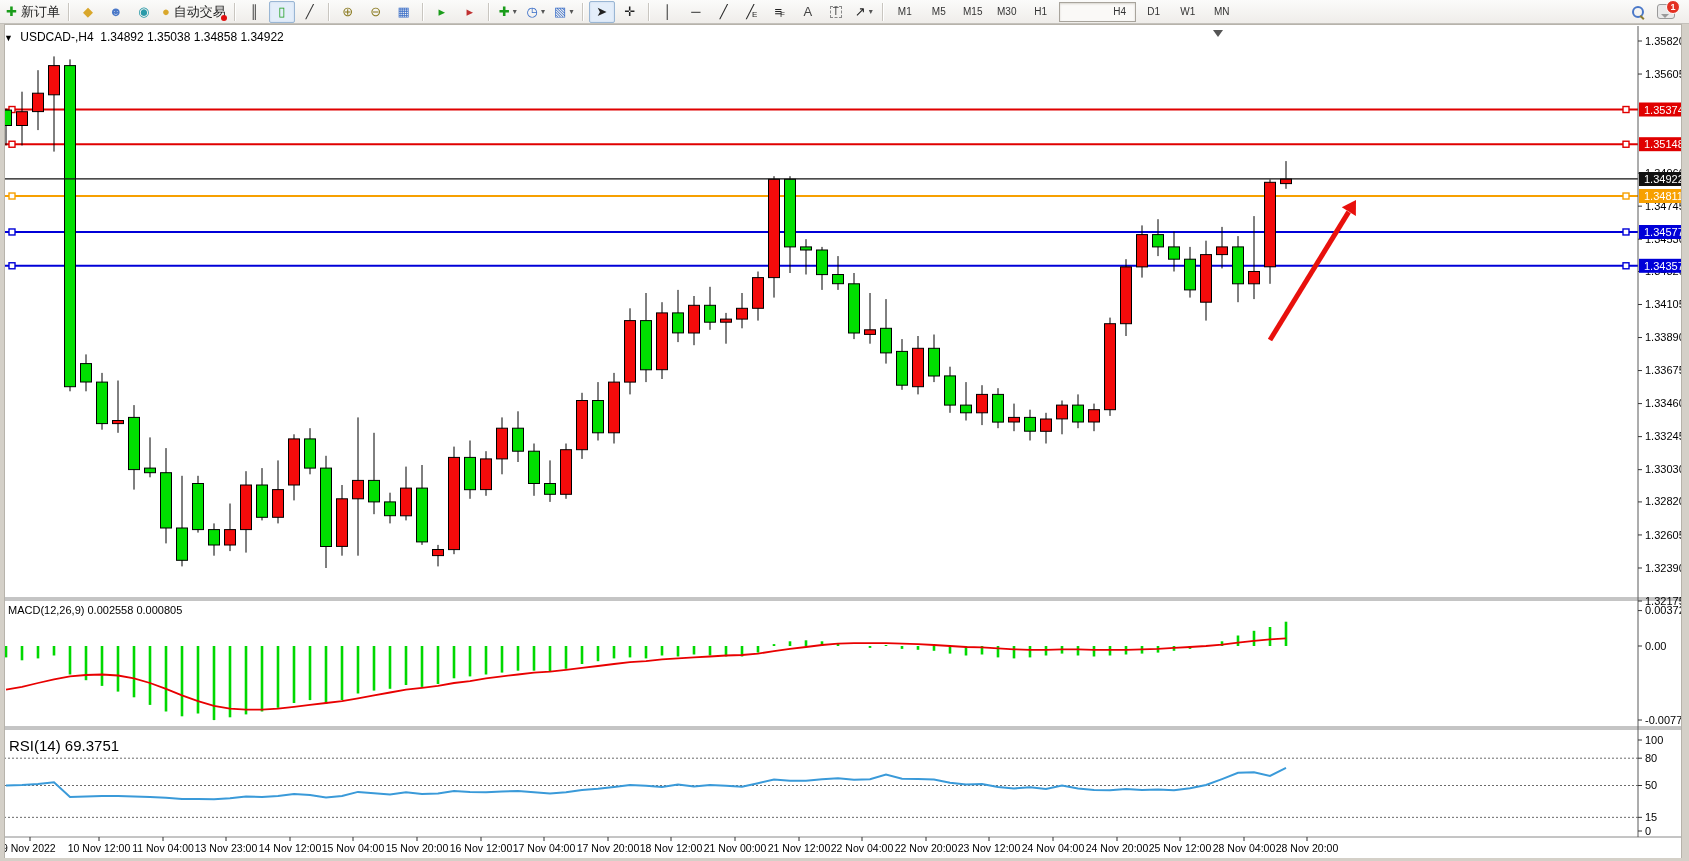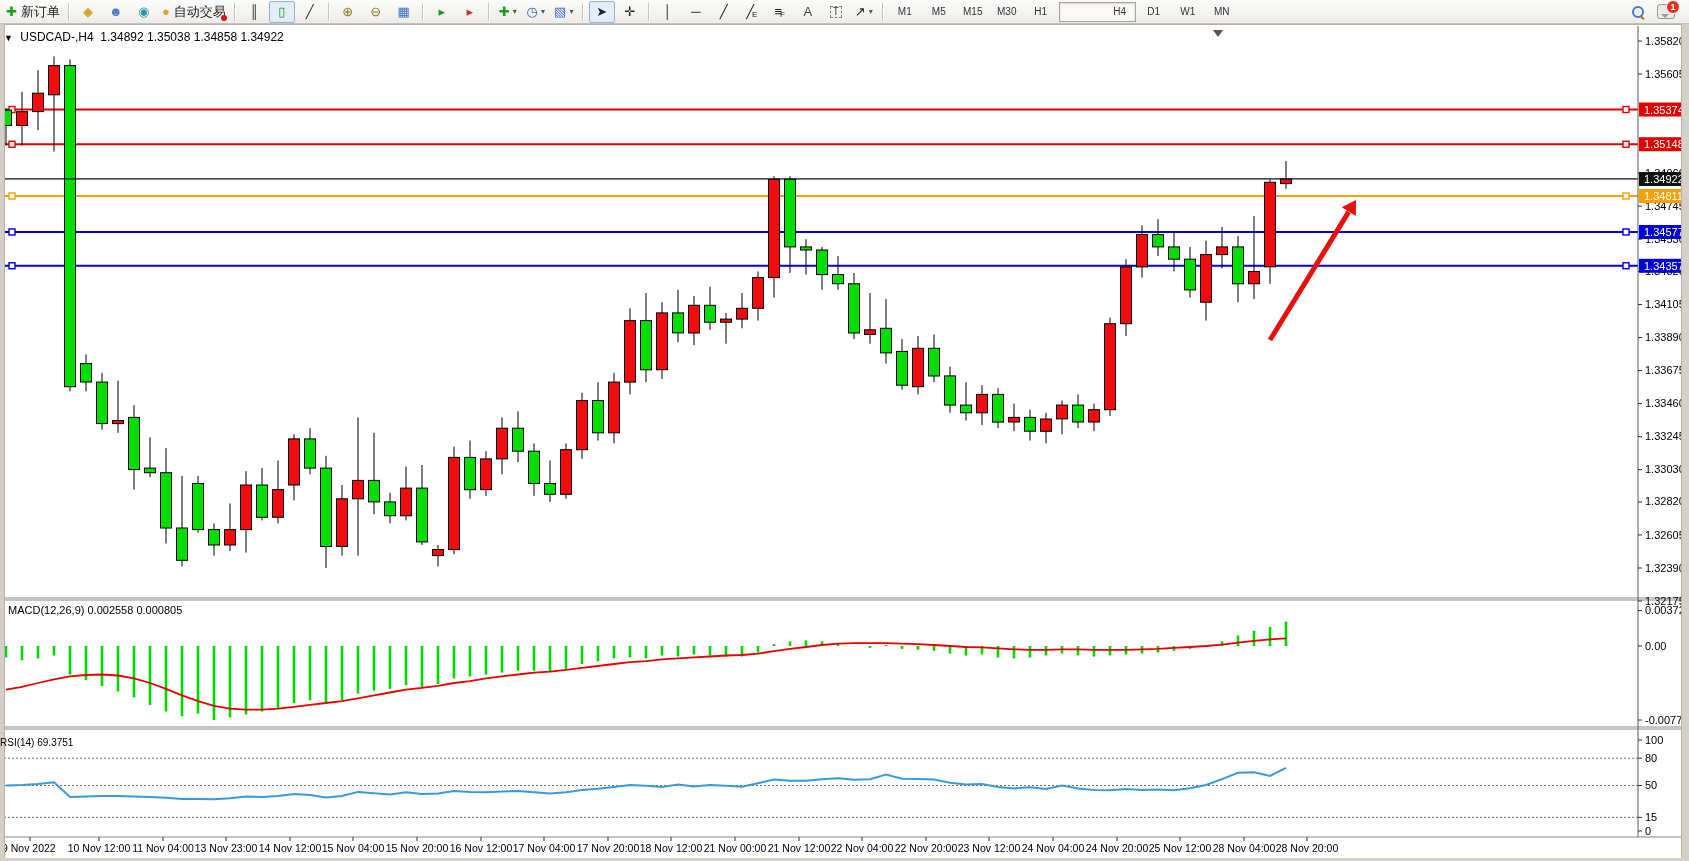--- a/index.html
+++ b/index.html
@@ -24,21 +24,21 @@
   .chat{width:16px;height:13px;background:#e9e9e9;border:1px solid #9a9a9a;border-radius:3px;position:relative;display:inline-block;}
   .chat::after{content:"";position:absolute;left:3px;bottom:-4px;border:4px solid transparent;border-top-color:#9a9a9a;}
   .badge{position:absolute;right:-6px;top:-5px;background:#e33022;color:#fff;font-size:9px;font-weight:bold;border-radius:50%;width:12px;height:12px;display:flex;align-items:center;justify-content:center;border:1px solid #fff;}
   
   #chartwrap{position:absolute;left:0;top:24px;width:1689px;height:837px;background:#fff;}
   #chartsvg{position:absolute;left:0;top:0;}
   .ovl{position:absolute;font-size:12px;color:#000;white-space:nowrap;z-index:3;}
   #title-row{left:4px;top:6px;}
   #title-row .tri{font-size:9px;margin-right:4px;}
   #macd-label{left:8px;top:580px;font-size:11px;}
-  #rsi-label{left:0;top:713px;font-size:10px;}
+  #rsi-label{left:9px;top:713px;font-size:15px;}
   .strip-left{position:absolute;left:0;top:0;width:4px;height:837px;background:#d4d0c8;border-right:1px solid #b7b3ab;}
   .strip-right{position:absolute;left:1681px;top:0;width:8px;height:837px;background:#d4d0c8;border-left:1px solid #b7b3ab;}
   .strip-bottom{position:absolute;left:0;top:834px;width:1689px;height:3px;background:#d4d0c8;}
 </style>
 </head>
 <body>
 
 <div id="toolbar">
     <span class="tbtn">
       <span style="color: rgb(26, 156, 26);">✚</span>

